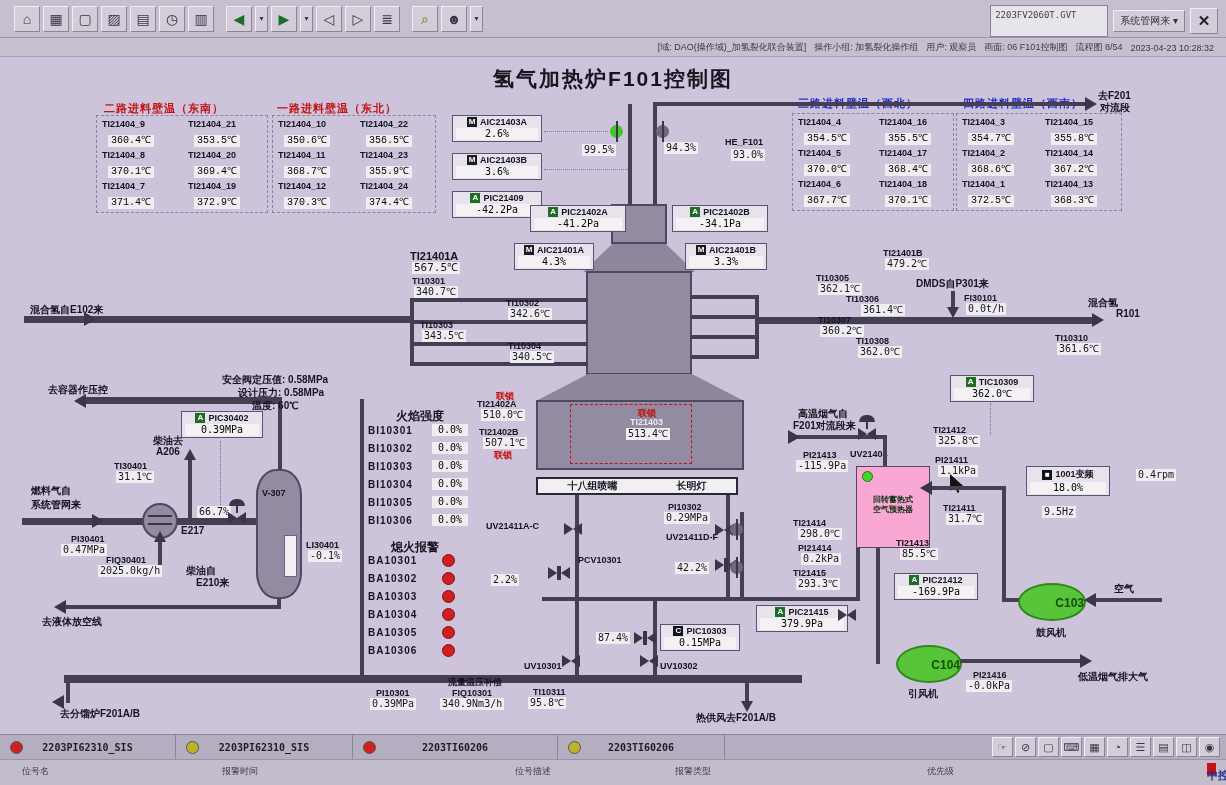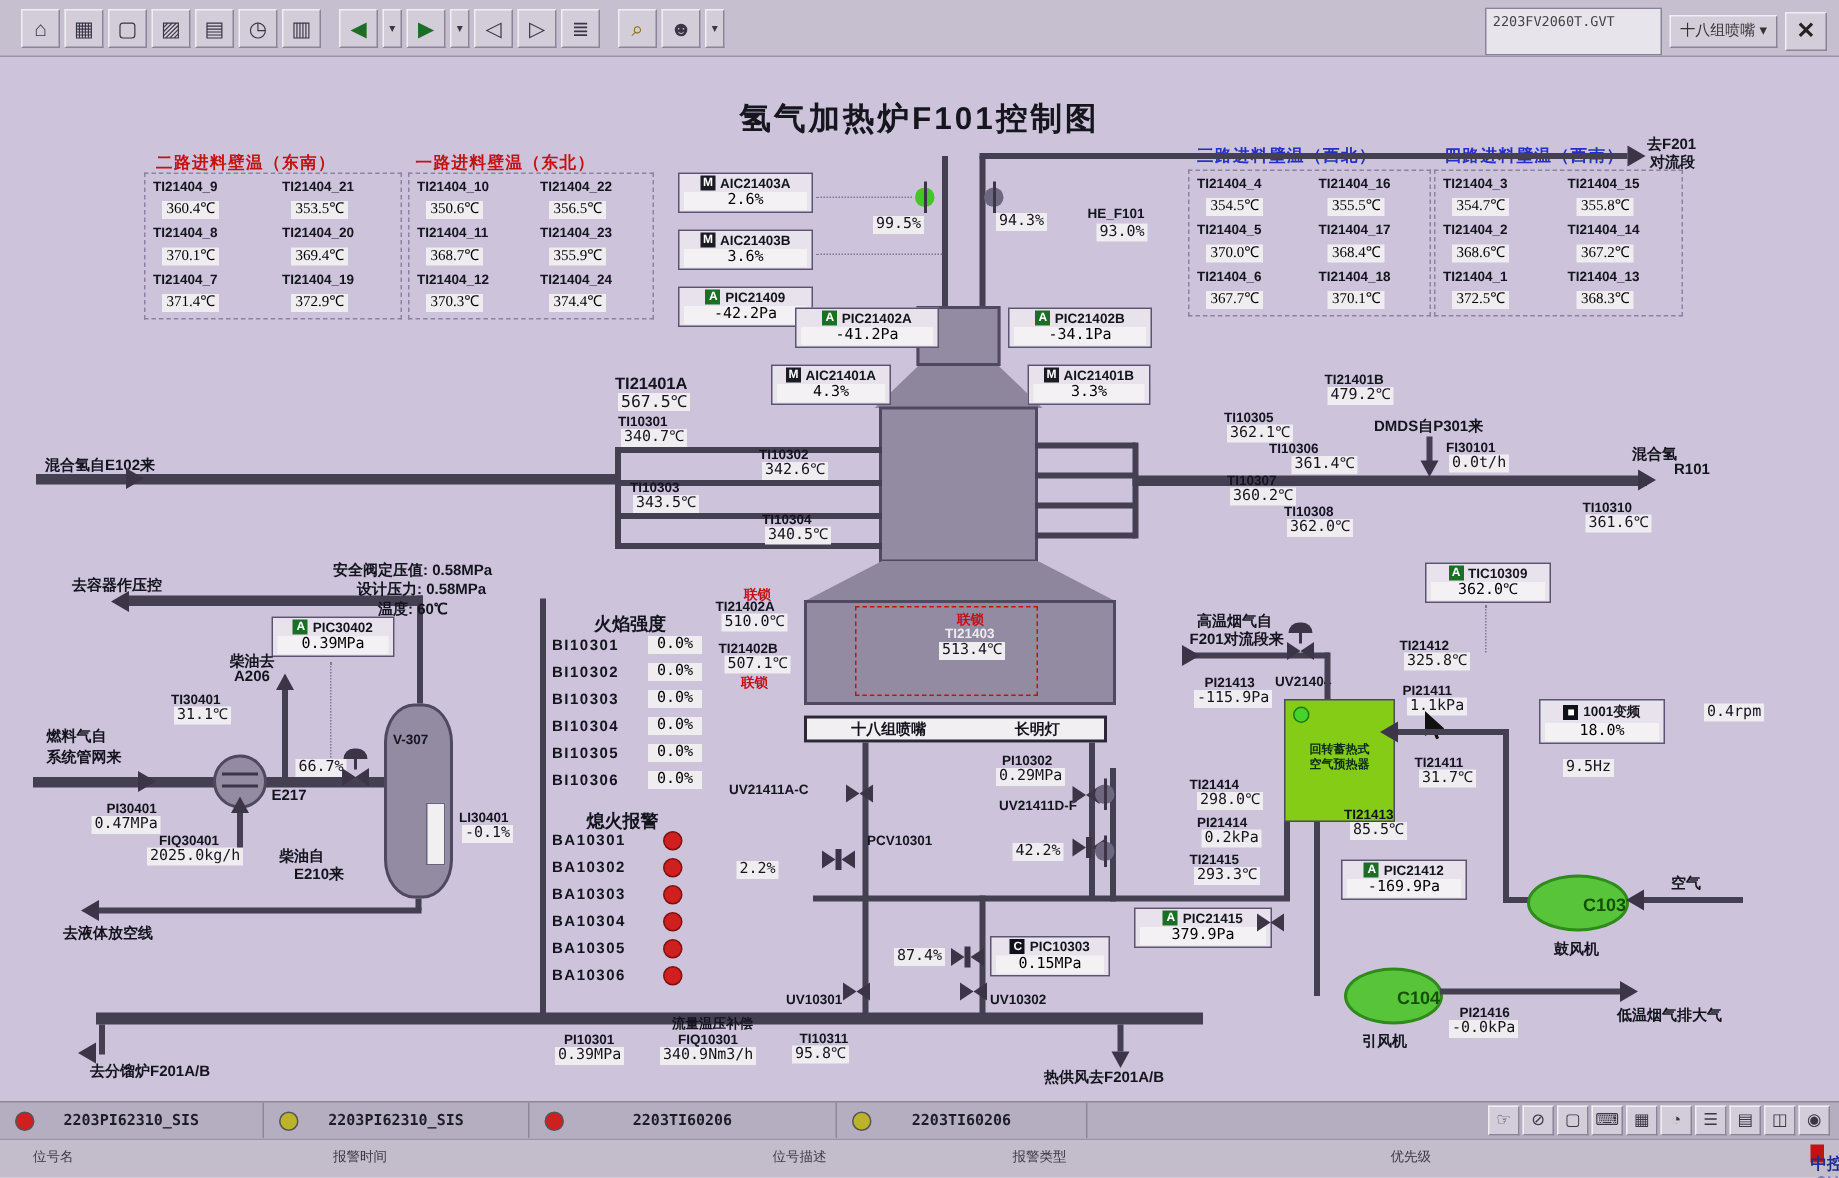--- a/index.html
+++ b/index.html
@@ -62,32 +62,32 @@
   .damp::after { content:""; position:absolute; left:6px; top:-4px; width:2px; height:21px; background:#3b3547; }
   .act { position:absolute; width:16px; height:7px; background:#3b3547; border-radius:8px 8px 0 0; }
   .act::after { content:""; position:absolute; left:7px; top:6px; width:2px; height:8px; background:#3b3547; }
   .dot { width:13px; height:13px; border-radius:50%; background:#cf1f1f; border:1px solid #7e0f0f; }
   .gdot { position:absolute; width:11px; height:11px; border-radius:50%; background:#46d42c; border:1px solid #1f7a12; }
   .cursor { position:absolute; width:13px; height:19px; background:#111; clip-path:polygon(0 0,100% 62%,55% 66%,72% 95%,58% 100%,40% 72%,0 88%); }
 
   .wpanel { position:absolute; border:1px dashed #8a83a2; padding:3px 5px; display:grid; grid-template-columns:1fr 1fr; column-gap:12px; row-gap:3px; }
   .wph { position:absolute; font-size:11px; font-weight:bold; letter-spacing:1px; white-space:nowrap; }
   .wpi .t { font-size:9px; font-weight:bold; color:#14141f; white-space:nowrap; }
-  .wpi .v { font-size:10px; font-family:Liberation Serif, serif; background:#f0edf1; display:inline-block; padding:0 3px; line-height:12px; margin-left:6px; }
+  .wpi .v { font-size:10px; font-family:Liberation Mono, monospace; background:#f0edf1; display:inline-block; padding:0 3px; line-height:12px; margin-left:6px; }
 
   .bi-list { position:absolute; display:flex; flex-direction:column; gap:6px; }
   .bi-row { display:flex; align-items:center; gap:8px; }
   .bi-row .t { font-size:10px; font-weight:bold; color:#14141f; width:56px; letter-spacing:1px; }
   .bi-row .v { font-size:10px; font-family:"DejaVu Sans Mono",monospace; background:#f0edf1; padding:0 6px; line-height:12px; }
   .ba-list { position:absolute; display:flex; flex-direction:column; gap:5px; }
   .ba-row { display:flex; align-items:center; gap:18px; }
   .ba-row .t { font-size:10px; font-weight:bold; color:#14141f; width:56px; letter-spacing:1px; }
 
   .burnerbox { position:absolute; background:#f2eff2; border:2px solid #2c2737; display:flex; align-items:center; justify-content:space-around; font-size:10px; font-weight:bold; color:#14141f; }
-  .preheater { position:absolute; background:#84cc16; border:1px solid #4e4860; font-size:8px; color:#0d2d12; font-weight:bold; text-align:center; padding-top:28px; line-height:10px; }
+  .preheater { position:absolute; background:#f9a8d4; border:1px solid #4e4860; font-size:8px; color:#0d2d12; font-weight:bold; text-align:center; padding-top:28px; line-height:10px; }
 
   
   .alarmbar { position:absolute; left:0; top:734px; width:1226px; height:25px; background:#b5aec0; border-top:1px solid #8d8798; display:flex; }
   .acell { position:relative; height:100%; border-right:1px solid #8d8798; display:flex; align-items:center; justify-content:center; }
   .acell .c { position:absolute; left:10px; top:6px; width:13px; height:13px; border-radius:50%; border:1px solid #555; }
   .acell .t { font-size:10px; font-weight:bold; color:#1d1d28; font-family:"DejaVu Sans Mono",monospace; }
   .aicons { flex:1; display:flex; align-items:center; justify-content:flex-end; gap:2px; padding-right:6px; }
   .aicons .tbtn { width:21px; height:20px; font-size:11px; line-height:18px; }
   .fieldbar { position:absolute; left:0; top:759px; width:1226px; height:26px; background:#c3bdcb; border-top:1px solid #9b94a9; font-size:9px; color:#3c3748; }
   .fieldbar span { position:absolute; top:5px; }
@@ -114,25 +114,33 @@
     <div class="tbtn small">▾</div>
     <div class="tbtn">◁</div>
     <div class="tbtn">▷</div>
     <div class="tbtn">≣</div>
     <div class="tsep"></div>
     <div class="tbtn" style="color:#8a6a10">⌕</div>
     <div class="tbtn">☻</div>
     <div class="tbtn small">▾</div>
     <div class="tright">
       <div class="docsel">2203FV2060T.GVT</div>
-      <div class="panelsel">十八组喷嘴 ▾</div>
+      <div class="panelsel">系统管网来 ▾</div>
       <div class="xbtn">✕</div>
     </div>
   </div>
 
+  <div class="statusline">
+    <span>[域: DAO(操作域)_加氢裂化联合装置]</span>
+    <span>操作小组: 加氢裂化操作组</span>
+    <span>用户: 观察员</span>
+    <span>画面: 06 F101控制图</span>
+    <span>流程图 8/54</span>
+    <span>2023-04-23 10:28:32</span>
+  </div>
 
   <div class="canvas">
     <div class="ttl">氢气加热炉F101控制图</div>
 
     <div class="wph red" style="left:104px;top:44px;">二路进料壁温（东南）</div>
     <div class="wph red" style="left:277px;top:44px;">一路进料壁温（东北）</div>
     <div class="wph blue" style="left:798px;top:39px;">三路进料壁温（西北）</div>
     <div class="wph blue" style="left:963px;top:39px;">四路进料壁温（西南）</div>
 
     <div class="wpanel" style="left:96px;top:58px;width:172px;">

